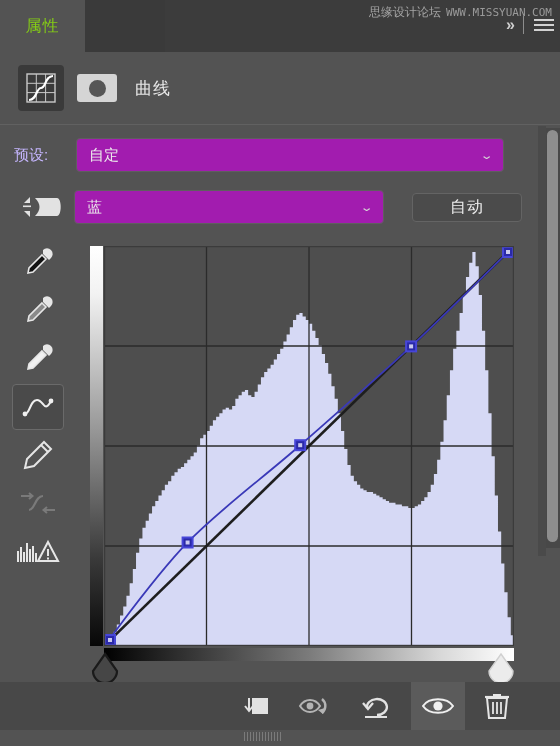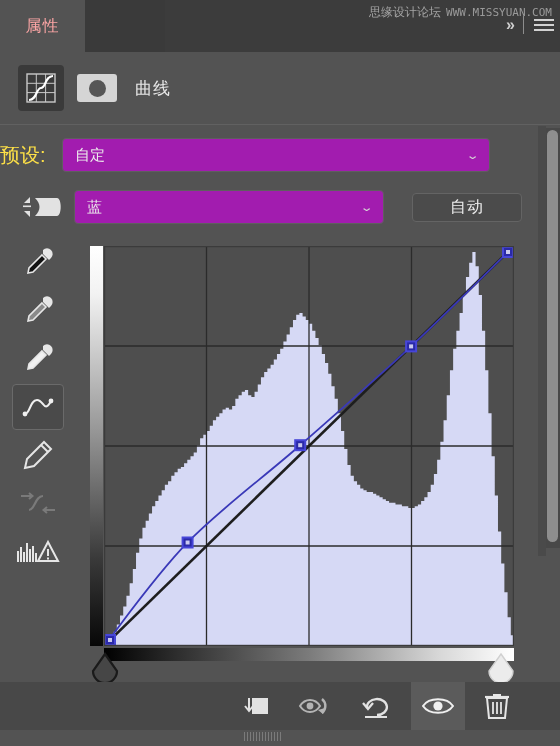--- a/index.html
+++ b/index.html
@@ -8,21 +8,21 @@
     background: #535353;
     font-family: "Liberation Sans", "DejaVu Sans", sans-serif;
     overflow: hidden;
   }
   #app { position: relative; width: 560px; height: 746px; background: #535353; }
 
   
   .tabbar { position: absolute; left: 0; top: 0; width: 560px; height: 52px; background: #3a3a3a; }
   .tab { position: absolute; top: 0; height: 52px; display: flex; align-items: center;
          justify-content: center; font-size: 16px; letter-spacing: 1px; }
-  .tab.active { background: #535353; color: #fca5a5; }
+  .tab.active { background: #535353; color: #84cc16; }
   .tab.inactive { background: #3a3a3a; color: #b9b9b9; }
   #tab-properties { left: 0; width: 85px; }
   #tab-info { left: 85px; width: 80px; }
   .tabbar-rest { position: absolute; left: 165px; top: 0; width: 395px; height: 52px; background: #3c3c3c; }
 
   .watermark { position: absolute; right: 8px; top: 4px; display: flex; align-items: center; gap: 5px;
                color: #9a9a9a; font-size: 11px; font-family: "DejaVu Sans Mono", monospace;
                letter-spacing: 0px; white-space: nowrap; }
   .wm-cn { font-family: Liberation Serif, serif; font-size: 12px; color: #a5a5a5; }
 
@@ -39,21 +39,21 @@
               display: flex; align-items: center; justify-content: center; }
   .mask-thumb { margin-left: 13px; width: 40px; height: 28px; background: #d5d5d5; border-radius: 3px;
                 display: flex; align-items: center; justify-content: center; }
   .mask-thumb .dot { width: 17px; height: 17px; border-radius: 50%; background: #565656; }
   .adj-title { margin-left: 18px; color: #e6e6e6; font-size: 17px; letter-spacing: 1px; }
 
   .sep { position: absolute; left: 0; top: 124px; width: 560px; height: 1px; background: #616161; }
 
   
   .preset-row { position: absolute; left: 0; top: 132px; width: 560px; height: 46px; display: flex; align-items: center; }
-  .preset-label { width: 62px; color: #fde047; font-size: 20px; }
+  .preset-label { margin-left: 14px; width: 62px; color: #c4b5fd; font-size: 15px; }
   .combo { background: #a21caf; border: 1px solid #5f5f5f; border-radius: 4px;
            display: flex; align-items: center; justify-content: space-between;
            color: #ececec; font-size: 15px; height: 34px; padding: 0 12px; }
   #preset-combo { width: 428px; }
   .caret { font-size: 11px; color: #d6d6d6; transform: scaleX(1.5); }
 
   
   .chan-row { position: absolute; left: 0; top: 186px; width: 560px; height: 42px; display: flex; align-items: center; }
   .chan-icon { margin-left: 14px; width: 56px; height: 34px; display: flex; align-items: center; justify-content: center; }
   #channel-combo { width: 310px; margin-left: 4px; }

